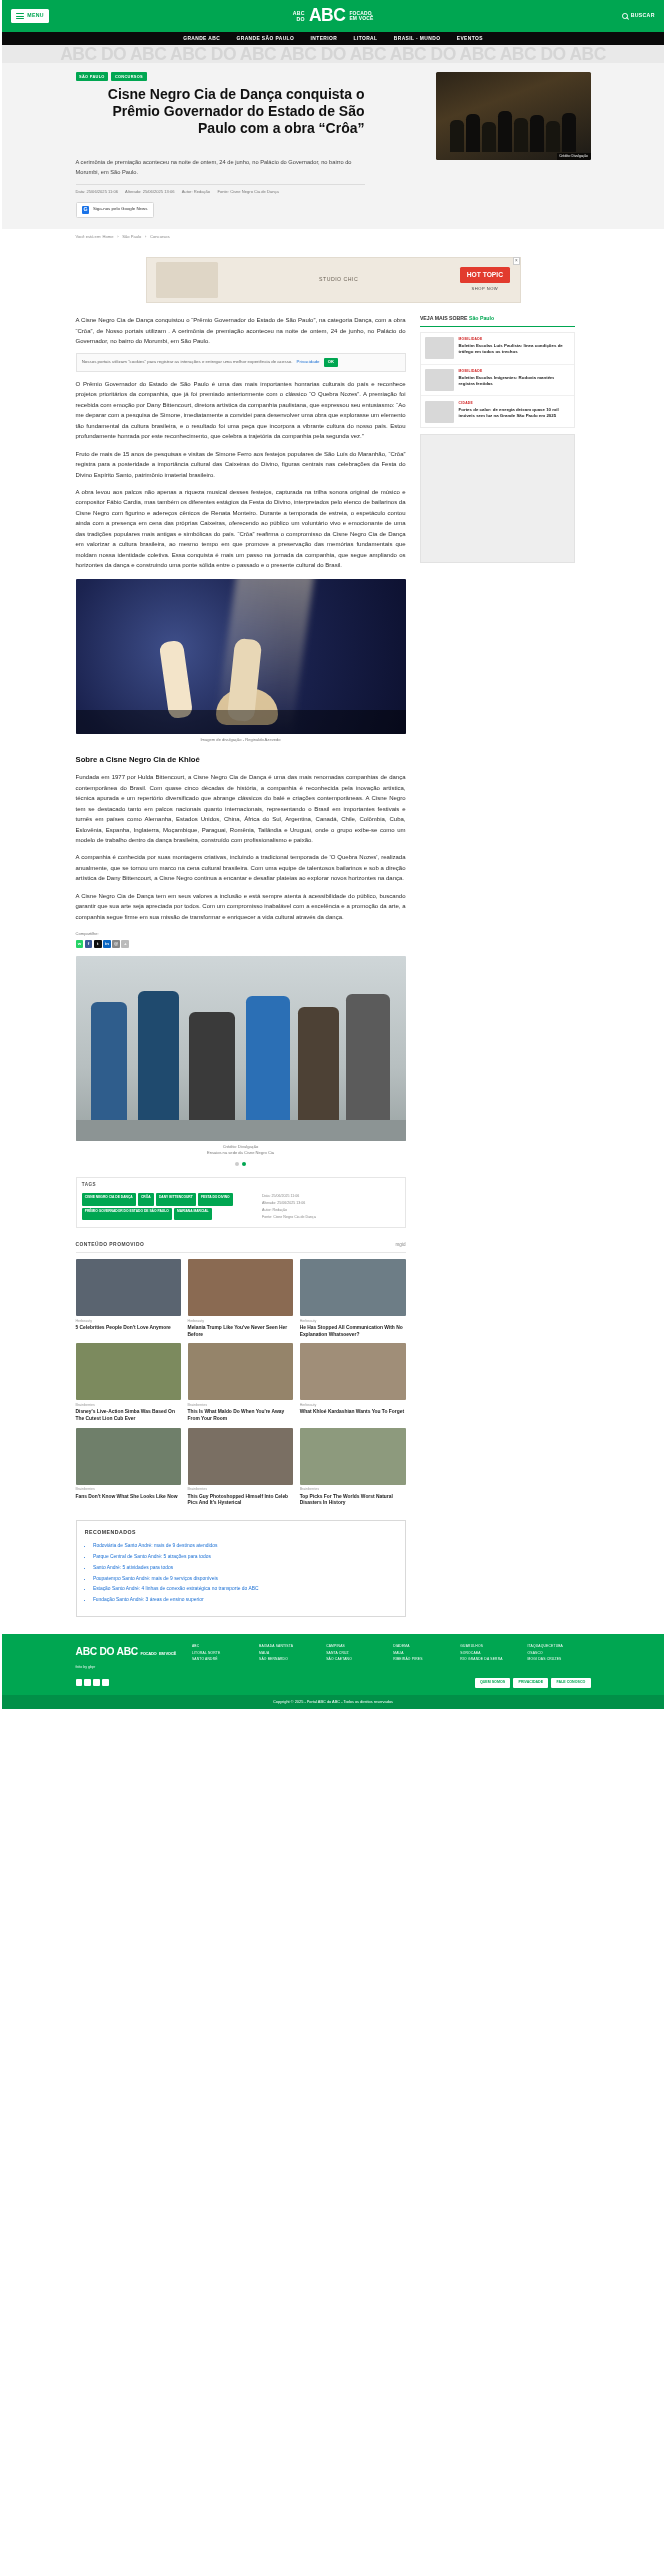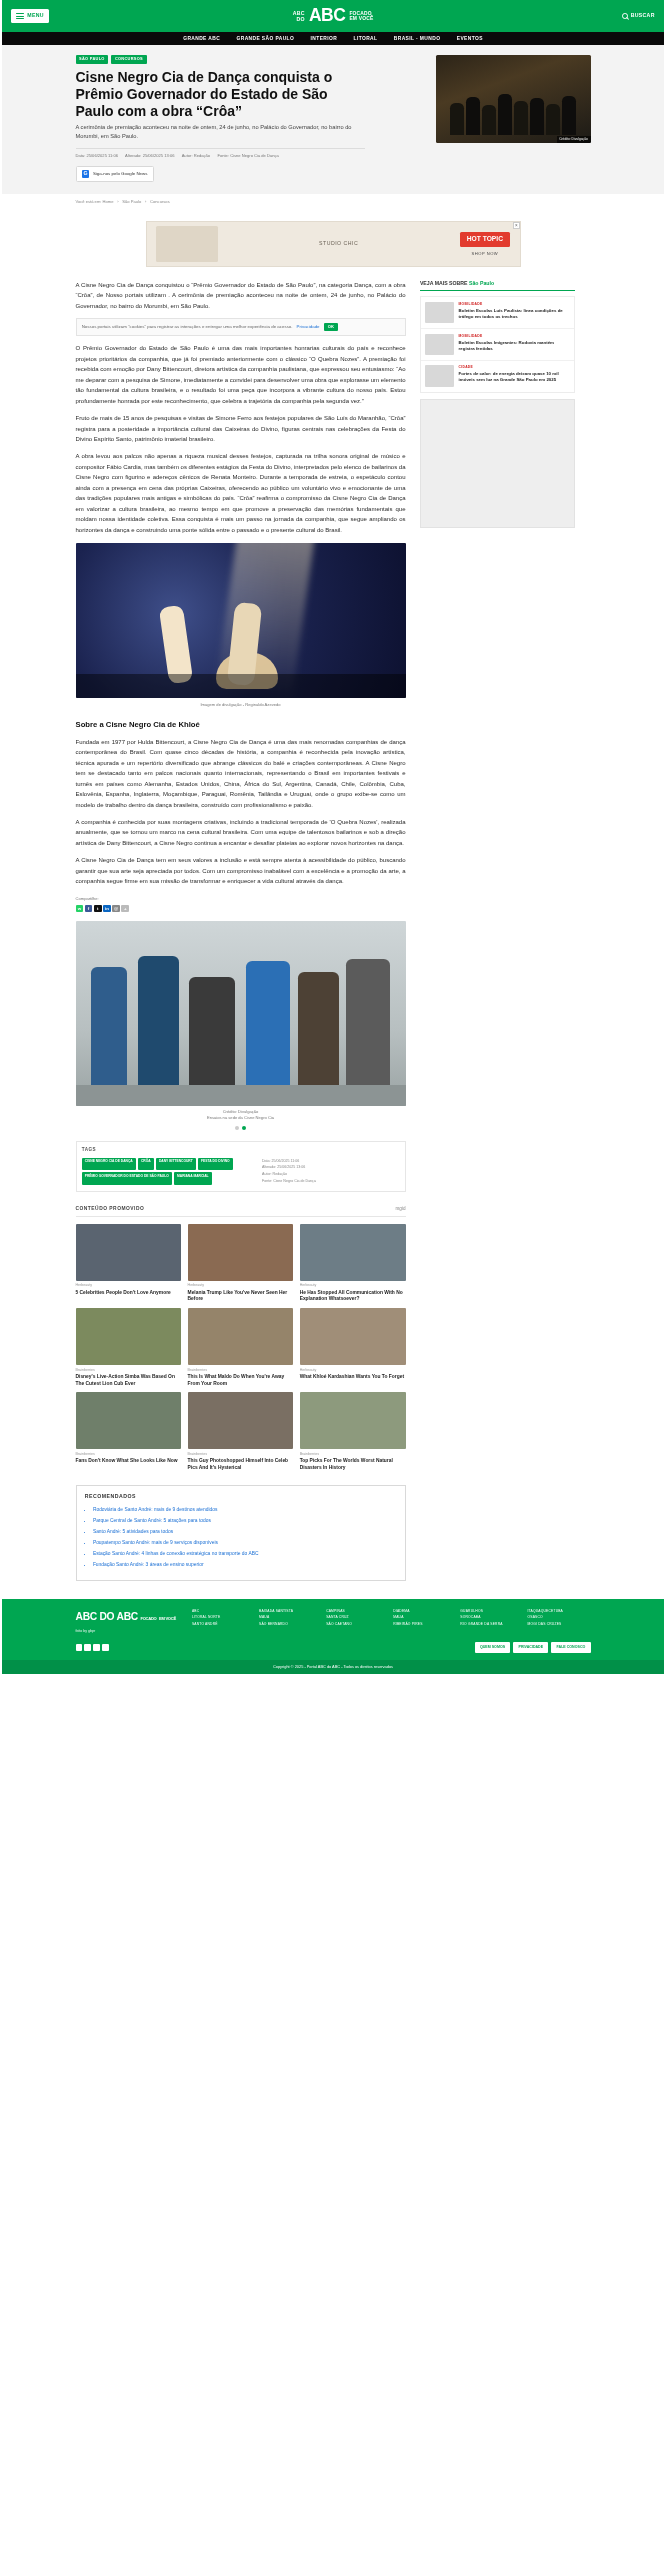--- a/index.html
+++ b/index.html
@@ -75,21 +75,21 @@
   .container { width: 515px; margin: 0 auto; }
   .head-grid { display: flex; gap: 12.4px; align-items: flex-start; }
   .head-left { flex: 1 1 auto; }
   .crumb-tags { display: flex; gap: 3.1px; margin-bottom: 5.2px; }
   .crumb-tags span {
     background: #00a651; color: #fff; font-size: 3.9px; font-weight: bold;
     padding: 1.5px 3.6px; letter-spacing: 0.3px; border-radius: 1px;
   }
   h1.title {
     font-size: 14px; line-height: 1.22; font-weight: bold; color: #111;
-    margin-bottom: 3px; max-width: 289px;
+    margin-bottom: 21px; max-width: 289px; text-align: right;
   }
   .subhead { font-size: 5.7px; color: #444; max-width: 289px; line-height: 1.6; margin-bottom: 7.2px;}
   .meta-line { font-size: 4.1px; color: #777; border-top: 0.5px solid #dcdcdc; padding-top: 3.6px; max-width: 289px;}
   .meta-line span { margin-right: 6.2px; }
   .gnews {
     margin-top: 7.2px; display: inline-flex; align-items: center; gap: 3.6px;
     background: #fff; border: 0.5px solid #d8d8d8; border-radius: 1.5px;
     padding: 3.1px 5.2px; font-size: 4.4px; color: #333;
   }
   .gn-icon { width: 7.7px; height: 7.7px; background: #1a73e8; border-radius: 1px; position: relative; }
@@ -258,20 +258,23 @@
 
   <div class="nav">
     <a href="#">GRANDE ABC</a>
     <a href="#">GRANDE SÃO PAULO</a>
     <a href="#">INTERIOR</a>
     <a href="#">LITORAL</a>
     <a href="#">BRASIL - MUNDO</a>
     <a href="#">EVENTOS</a>
   </div>
 
+  <div class="wordstrip">
+    <span>ABC DO ABC  ABC DO ABC  ABC DO ABC  ABC DO ABC  ABC DO ABC</span>
+  </div>
 
   <div class="article-head">
     <div class="container">
       <div class="head-grid">
         <div class="head-left">
           <div class="crumb-tags">
             <span>SÃO PAULO</span>
             <span>CONCURSOS</span>
           </div>
           <h1 class="title">Cisne Negro Cia de Dança conquista o Prêmio Governador do Estado de São Paulo com a obra “Crôa”</h1>

